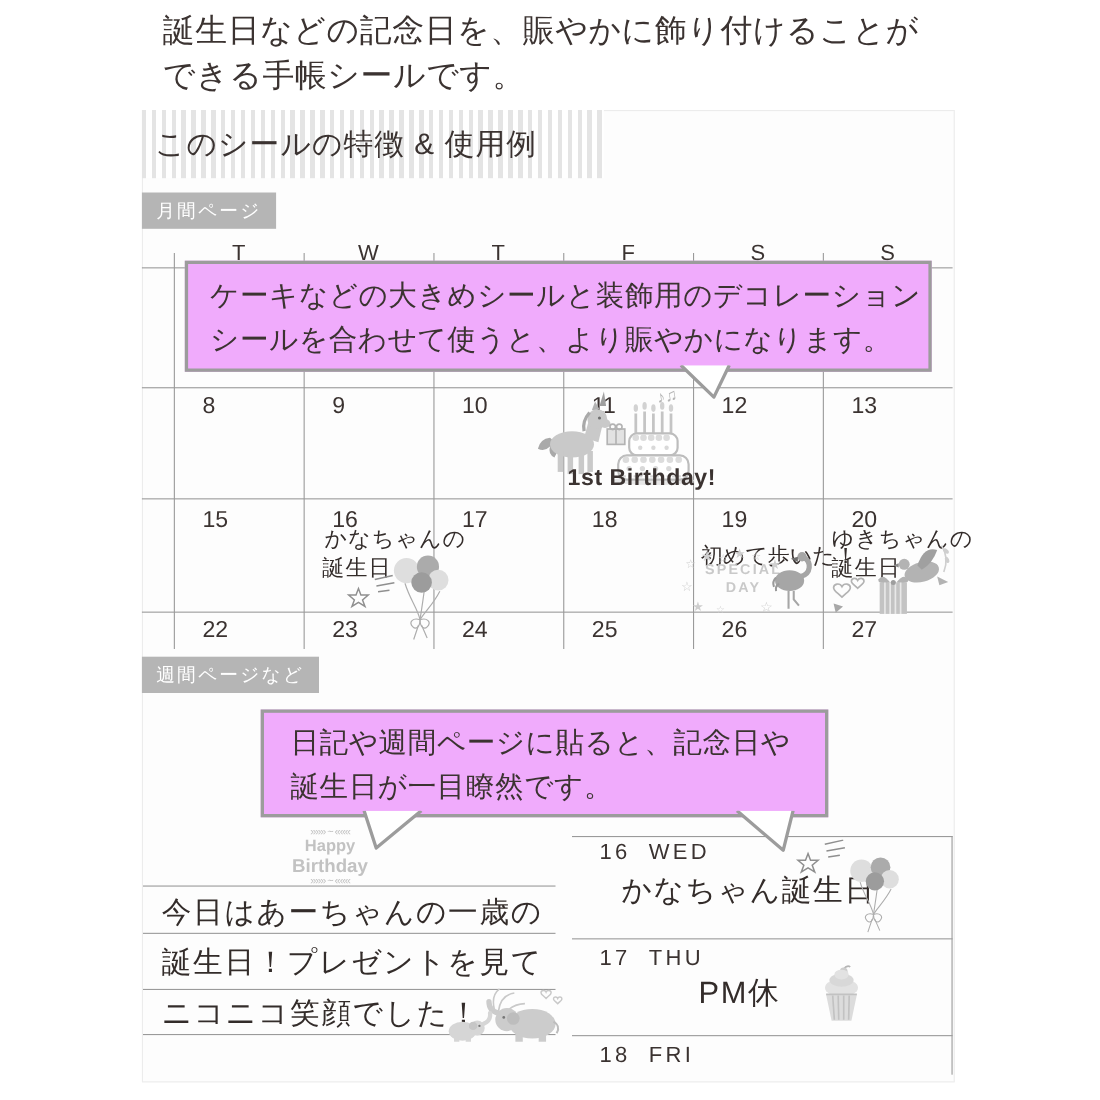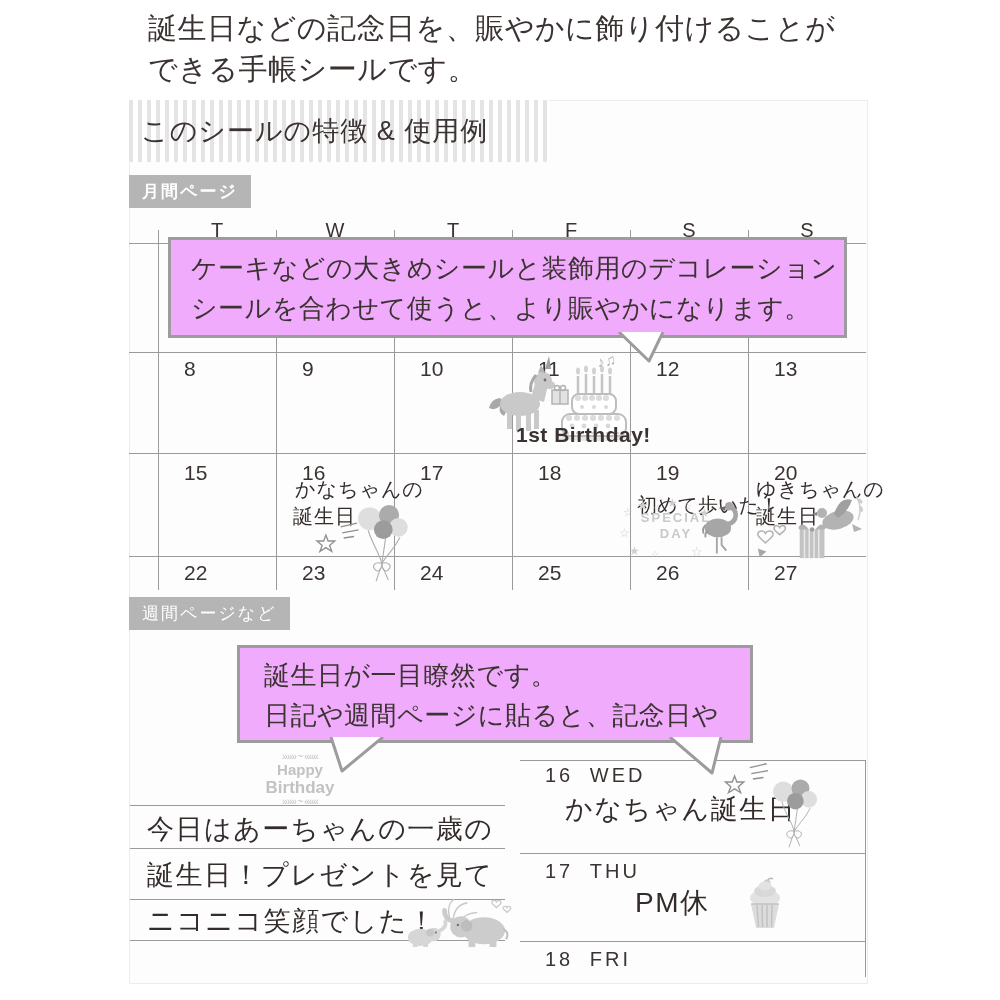--- a/index.html
+++ b/index.html
@@ -60,21 +60,21 @@
     <div>誕生日などの記念日を、賑やかに飾り付けることが</div>
     <div>できる手帳シールです。</div>
   </div>
 
   <div class="abs" id="panel"></div>
 
   <div class="abs" id="banner">
     <span>このシールの特徴 &amp; 使用例</span>
   </div>
 
-  <div class="abs sec-label" style="left:129px;top:175px;font-weight:bold;">月間ページ</div>
+  <div class="abs sec-label" style="left:129px;top:175px;">月間ページ</div>
   <div class="abs sec-label" style="left:129px;top:597px;">週間ページなど</div>
 
   <svg class="sticker" style="left:486px;top:352px;" width="148" height="92" viewBox="0 0 148 92">
 
     <path d="M14,46 q-9,1 -11,10 q6,3 11,-2 q-2,7 4,10 q4,-6 2,-13 Z" fill="#a9a9a9"></path>
     <ellipse cx="34" cy="52" rx="20" ry="12" fill="#c9c9c9"></ellipse>
     <rect x="21" y="58" width="5" height="19" fill="#c9c9c9"></rect>
     <rect x="30" y="61" width="5" height="18" fill="#c9c9c9"></rect>
     <rect x="40" y="61" width="5" height="18" fill="#c9c9c9"></rect>
     <rect x="48" y="58" width="5" height="19" fill="#c9c9c9"></rect>
@@ -206,22 +206,22 @@
       <div>ケーキなどの大きめシールと装飾用のデコレーション</div>
       <div>シールを合わせて使うと、より賑やかになります。</div>
     </div>
     <svg class="tail" style="left:434px;top:92px;" width="70" height="32" viewBox="0 0 70 32">
       <path d="M14,0 L44,29 L58,0" fill="#fff" stroke="#9c9c9c" stroke-width="3" stroke-linejoin="round"></path>
     </svg>
   </div>
 
   <div class="bubble" id="bubble2">
     <div class="txt">
+      <div>日記や週間ページに貼ると、記念日や</div>
       <div>誕生日が一目瞭然です。</div>
-      <div>日記や週間ページに貼ると、記念日や</div>
     </div>
     <svg class="tail" style="left:85px;top:89px;" width="68" height="38" viewBox="0 0 68 38">
       <path d="M6,0 L17,34 L58,0" fill="#fff" stroke="#9c9c9c" stroke-width="3" stroke-linejoin="round"></path>
     </svg>
     <svg class="tail" style="left:425px;top:89px;" width="62" height="40" viewBox="0 0 62 40">
       <path d="M5,0 L47,36 L56,0" fill="#fff" stroke="#9c9c9c" stroke-width="3" stroke-linejoin="round"></path>
     </svg>
   </div>
 
   <div class="abs" id="hb">

